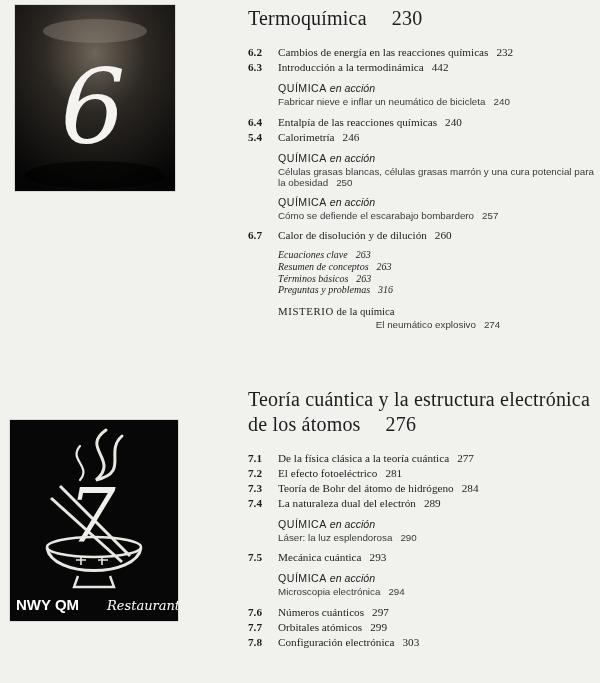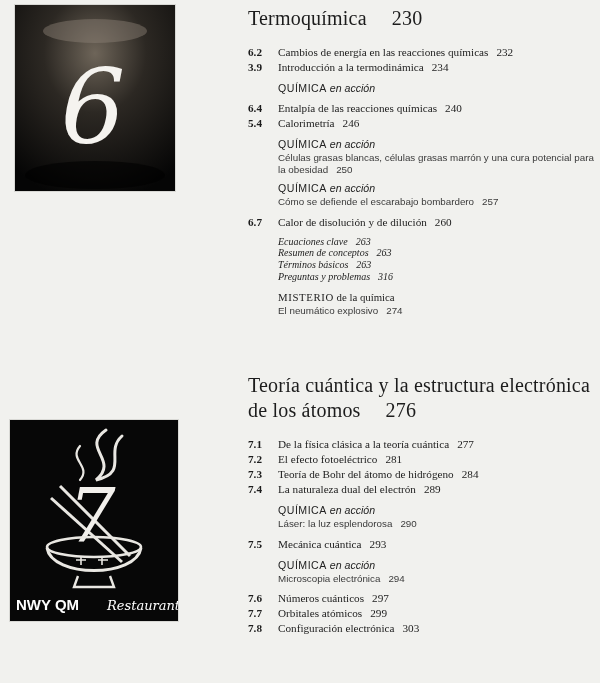--- a/index.html
+++ b/index.html
@@ -43,21 +43,21 @@
     margin:6px 0 0 30px;
     font-style:italic; font-size:10px; line-height:11.6px;
   }
 
   .mystery { margin:9px 0 0 30px; }
   .mystery-h { font-size:10.8px; }
   .mystery-h .w { letter-spacing:.6px;text-align:right; }
   .mystery-h .r { }
   .mystery-t {
     font-family:"Liberation Sans", sans-serif;
-    font-size:9.8px; color:#3a3a3a; margin-top:2px;
+    font-size:9.8px; color:#3a3a3a; margin-top:2px;text-align:center;
   }
 </style>
 </head>
 <body>
 
 <div class="page">
 
   <div class="photo photo-6">
     <svg width="160" height="186" viewBox="0 0 160 186">
       <defs>
@@ -98,25 +98,26 @@
   </div>
 
   <div class="toc">
       <section class="chapter">
         <h1 class="chapter-title"><span class="t">Termoquímica</span><span class="pg">230</span></h1>
         <div class="row">
           <span class="num">6.2</span>
           <span class="t">Cambios de energía en las reacciones químicas<span class="pg">232</span></span>
         </div>
         <div class="row">
-          <span class="num">3.9</span>
-          <span class="t">Introducción a la termodinámica<span class="pg">234</span></span>
+          <span class="num">6.3</span>
+          <span class="t">Introducción a la termodinámica<span class="pg">442</span></span>
         </div>
         <div class="feature">
           <div class="feature-h"><span class="w">QUÍMICA</span><span class="r"> en acción</span></div>
+          <div class="feature-t">Fabricar nieve e inflar un neumático de bicicleta<span class="pg">240</span></div>
         </div>
         <div class="row">
           <span class="num">6.4</span>
           <span class="t">Entalpía de las reacciones químicas<span class="pg">240</span></span>
         </div>
         <div class="row">
           <span class="num">5.4</span>
           <span class="t">Calorimetría<span class="pg">246</span></span>
         </div>
         <div class="feature">

